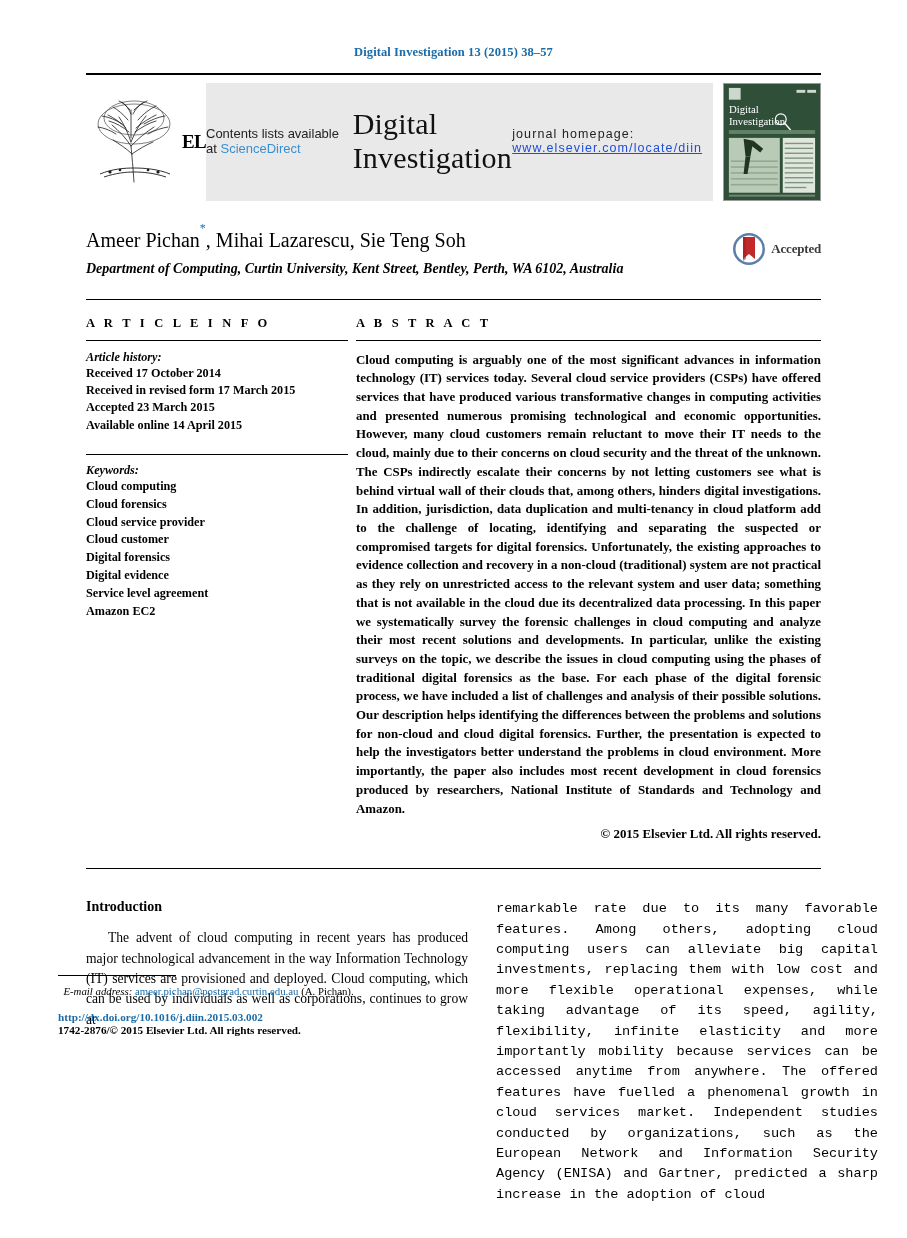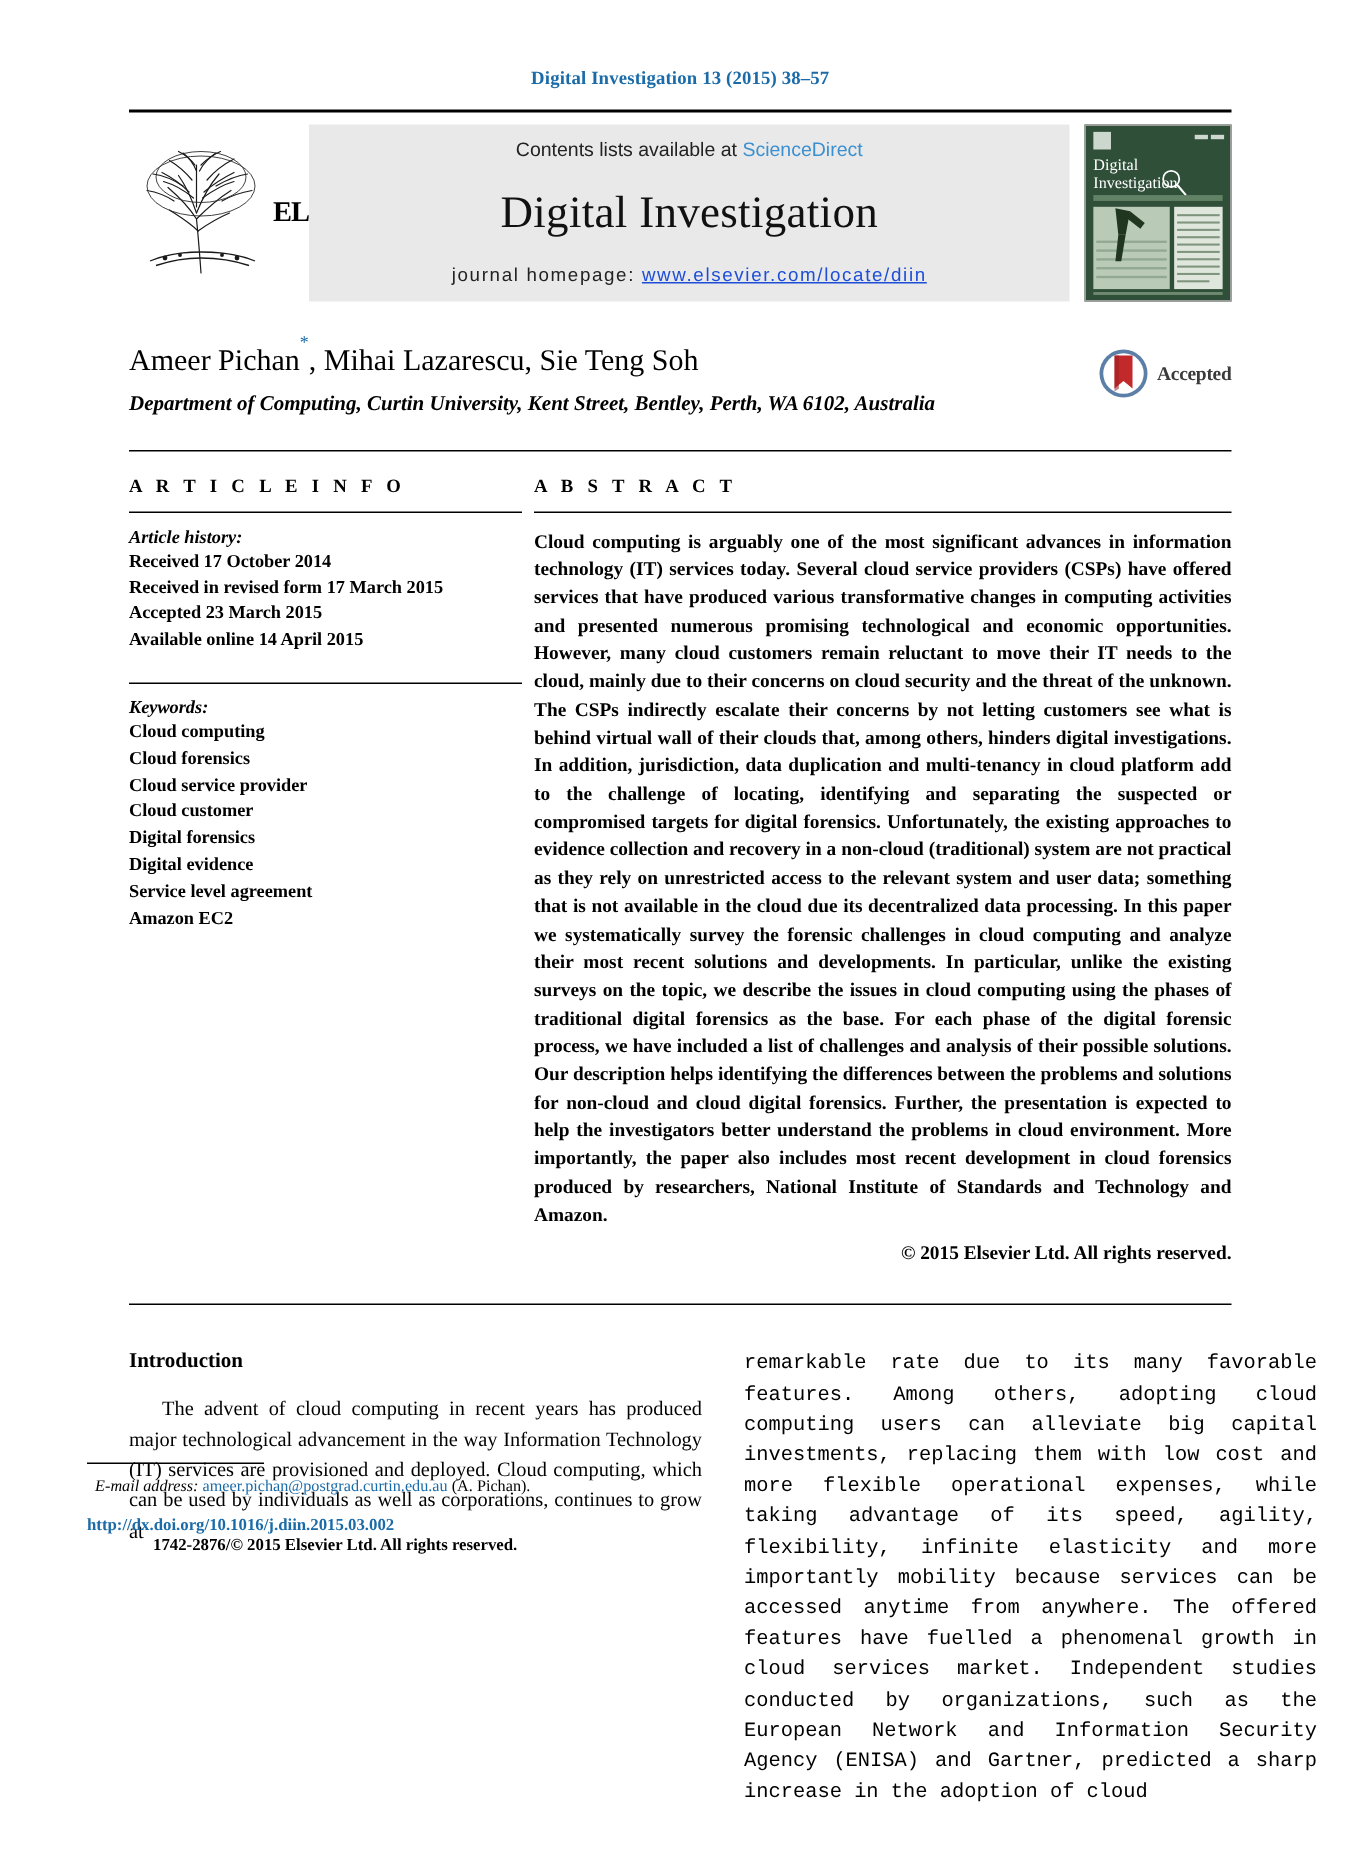--- a/index.html
+++ b/index.html
@@ -42,21 +42,21 @@
     font-family: "Liberation Serif", serif;
     font-size: 19px; font-weight: bold; letter-spacing: -0.6px;
     color: #000; line-height: 1;
   }
   .elsevier-underline { width: 92px; height: 3px; background: #f08a1b; margin-top: 2px; }
 
   .banner {
     flex: 1 1 auto;
     background: #e9e9e9;
     margin: 0 10px 0 8px;
-    display: flex; flex-direction: column;
+    display: flex; flex-direction: row;
     align-items: center; justify-content: space-between;
     padding: 9px 0 11px 0;
   }
   .banner-top { font-family: "Liberation Sans", sans-serif; font-size: 13px; color: #222; }
   .banner-top .sd { color: #3a8fd0; }
   .banner-title {
     font-family: "Liberation Serif", serif;
     font-size: 30px; color: #111; letter-spacing: .2px;
   }
   .banner-home {
@@ -180,21 +180,20 @@
   .doi-line {
     margin-top: 12px;
     font-size: 11.2px;
     color: #1a6ba8;
     font-weight: bold;
   }
   .issn-line {
     font-size: 11.2px;
     font-weight: bold;
     margin-top: 1px;
-    margin-left: 44px;
   }
 </style>
 </head>
 <body>
 
 <div class="page">
 
   <div class="running-head">Digital Investigation 13 (2015) 38–57</div>
 
   <div class="masthead">

